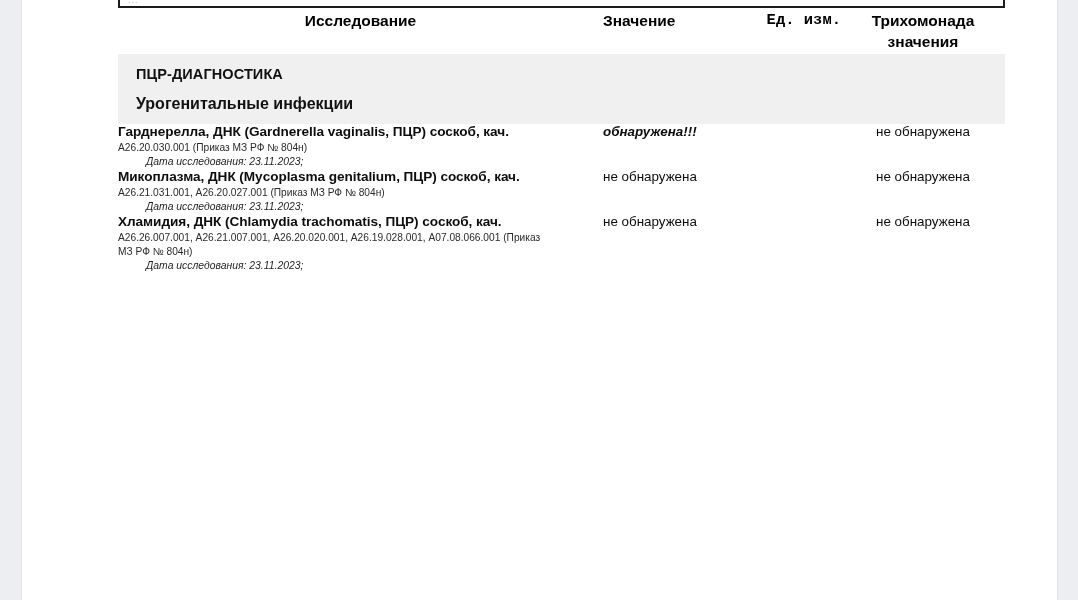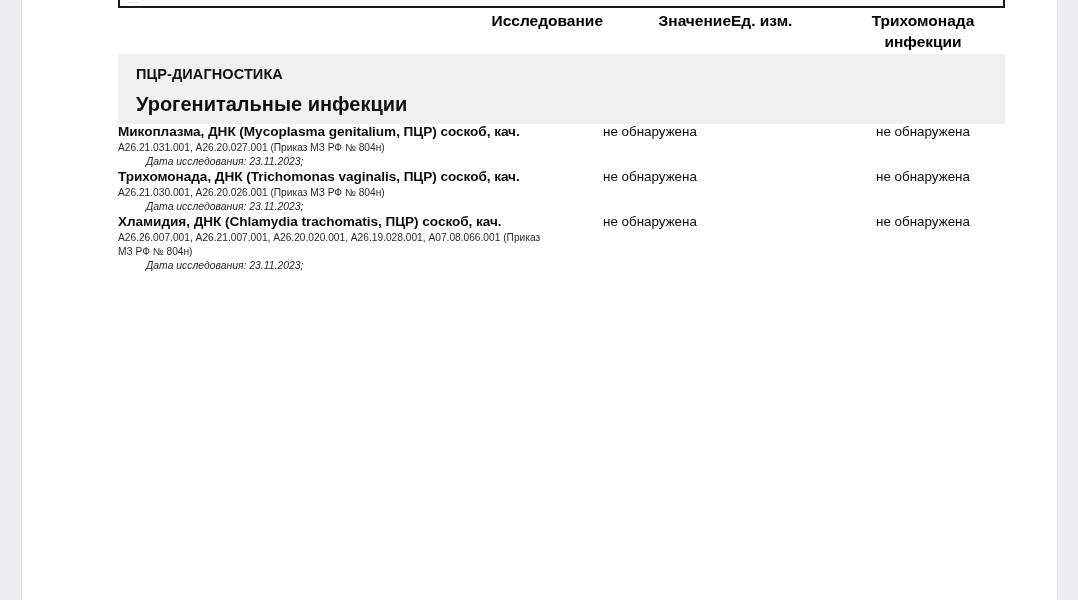--- a/index.html
+++ b/index.html
@@ -72,41 +72,41 @@
   .report-table col.c-norm  { width: 164px; }
 
   thead th {
     font-size: 15.5px;
     font-weight: bold;
     color: #000000;
     padding: 0 0 2px 0;
     vertical-align: top;
     line-height: 21px;
   }
-  th.h-name  { text-align: right; padding-left: 0; }
-  th.h-value { text-align: right; }
-  th.h-unit  { text-align: left; }
+  th.h-name  { text-align: center; padding-left: 0; }
+  th.h-value { text-align: left; }
+  th.h-unit  { text-align: right; font-family: Liberation Mono, monospace; }
   th.h-norm  { text-align: center; }
 
   
   .band-row > td { padding: 0; }
   .band {
     background: #f0f0f0;
     padding: 11px 0 9px 18px;
   }
   .band-title {
     font-size: 14.5px;
     font-weight: bold;
     color: #111111;
     letter-spacing: 0.1px;
     line-height: 18px;
     margin: 0 0 12px 0;
   }
   .band-sub {
-    font-size: 20px;
+    font-size: 16px;
     font-weight: bold;
     color: #111111;
     line-height: 18px;
     margin: 0 0 2px 0;
   }
 
   
   tbody.tests td {
     vertical-align: top;
     padding: 0;
@@ -183,51 +183,51 @@
           <col class="c-norm">
       </colgroup>
 
       <thead>
         <tr>
           <th class="h-name">Исследование</th>
           <th class="h-value">Значение</th>
           <th class="h-unit">Ед. изм.</th>
           <th class="h-norm">
             <span>Трихомонада</span><br>
-            <span>инфекции</span>
+            <span>значения</span>
           </th>
         </tr>
       </thead>
 
       <tbody>
         <tr class="band-row">
           <td colspan="4">
             <div class="band">
               <div class="band-title">ПЦР-ДИАГНОСТИКА</div>
               <div class="band-sub">Урогенитальные инфекции</div>
             </div>
           </td>
         </tr>
       </tbody>
 
       <tbody class="tests" id="rows-body">
           <tr>
             <td class="cell-name">
-              <div class="test-title">Микоплазма, ДНК (Mycoplasma genitalium, ПЦР) соскоб, кач.</div>
-              <div class="test-code">А26.21.031.001, А26.20.027.001 (Приказ МЗ РФ № 804н)</div>
+              <div class="test-title">Гарднерелла, ДНК (Gardnerella vaginalis, ПЦР) соскоб, кач.</div>
+              <div class="test-code">А26.20.030.001 (Приказ МЗ РФ № 804н)</div>
               <div class="test-date">Дата исследования: 23.11.2023;</div>
             </td>
-            <td class="cell-value">не обнаружена</td>
+            <td class="cell-value abnormal">обнаружена!!!</td>
             <td class="cell-unit"></td>
             <td class="cell-norm">не обнаружена</td>
           </tr>
           <tr>
             <td class="cell-name">
-              <div class="test-title">Трихомонада, ДНК (Trichomonas vaginalis, ПЦР) соскоб, кач.</div>
-              <div class="test-code">А26.21.030.001, А26.20.026.001 (Приказ МЗ РФ № 804н)</div>
+              <div class="test-title">Микоплазма, ДНК (Mycoplasma genitalium, ПЦР) соскоб, кач.</div>
+              <div class="test-code">А26.21.031.001, А26.20.027.001 (Приказ МЗ РФ № 804н)</div>
               <div class="test-date">Дата исследования: 23.11.2023;</div>
             </td>
             <td class="cell-value">не обнаружена</td>
             <td class="cell-unit"></td>
             <td class="cell-norm">не обнаружена</td>
           </tr>
           <tr>
             <td class="cell-name">
               <div class="test-title">Хламидия, ДНК (Chlamydia trachomatis, ПЦР) соскоб, кач.</div>
               <div class="test-code">А26.26.007.001, А26.21.007.001, А26.20.020.001, А26.19.028.001, А07.08.066.001 (Приказ</div>

